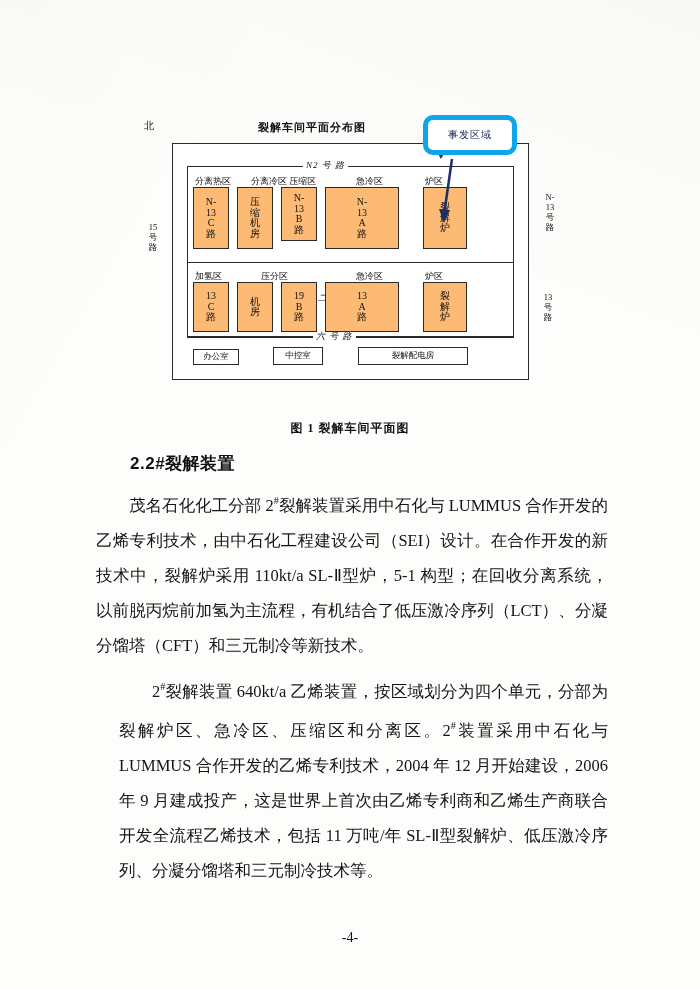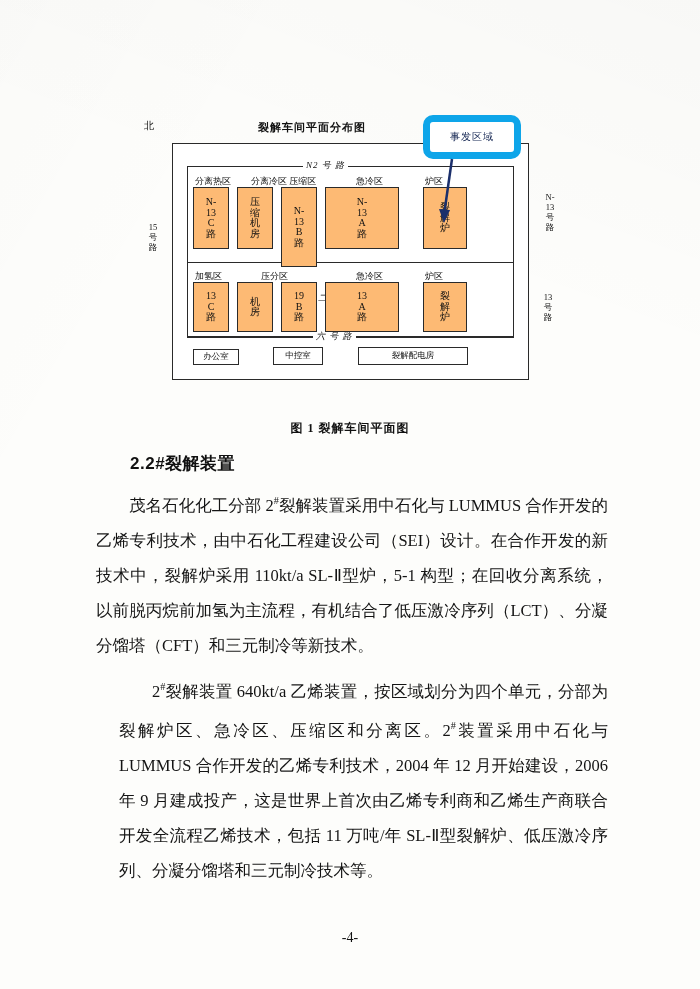--- a/index.html
+++ b/index.html
@@ -129,21 +129,21 @@
     align-items: center;
     justify-content: center;
     box-sizing: border-box;
   }
   .callout {
     position: absolute;
     left: 283px;
     top: 0px;
     width: 84px;
     height: 30px;
-    border: 7px solid #0ea5e9;
+    border: 5px solid #0ea5e9;
     border-radius: 10px;
     background: #fff;
     display: flex;
     align-items: center;
     justify-content: center;
     font-size: 10px;
     color: #10224f;
     letter-spacing: 1px;
     z-index: 5;
   }
@@ -256,21 +256,21 @@
       <div class="zone-label" style="left:78px; top:31px;">分离冷区 压缩区</div>
       <div class="zone-label" style="left:183px; top:31px;">急冷区</div>
       <div class="zone-label" style="left:252px; top:31px;">炉区</div>
 
       <div class="unit-box" style="left:20px;  top:43px; width:36px; height:62px;">
           <span>N-13 C 路</span>
         </div>
       <div class="unit-box" style="left:64px;  top:43px; width:36px; height:62px;">
           <span>压缩机房</span>
         </div>
-      <div class="unit-box" style="left:108px; top:43px; width:36px; height:80px;">
+      <div class="unit-box" style="left:108px; top:43px; width:36px; height:54px;">
           <span>N-13 B 路</span>
         </div>
       <div class="unit-box" style="left:152px; top:43px; width:74px; height:62px;">
           <span>N-13 A 路</span>
         </div>
       <div class="unit-box" style="left:250px; top:43px; width:44px; height:62px;">
           <span>裂解炉</span>
         </div>
 
       <div class="zone-label" style="left:22px; top:126px;">加氢区</div>

